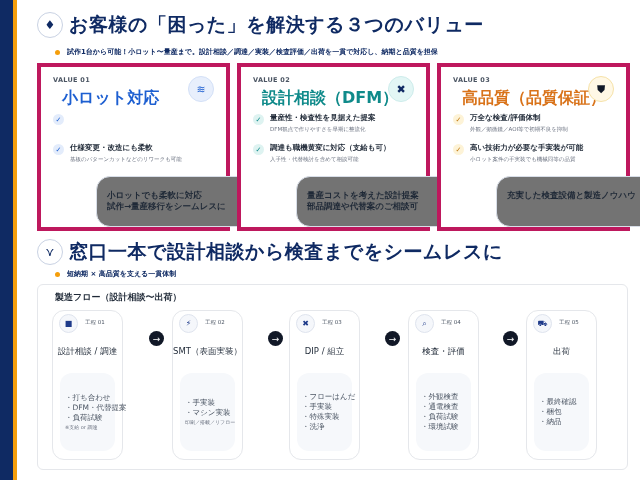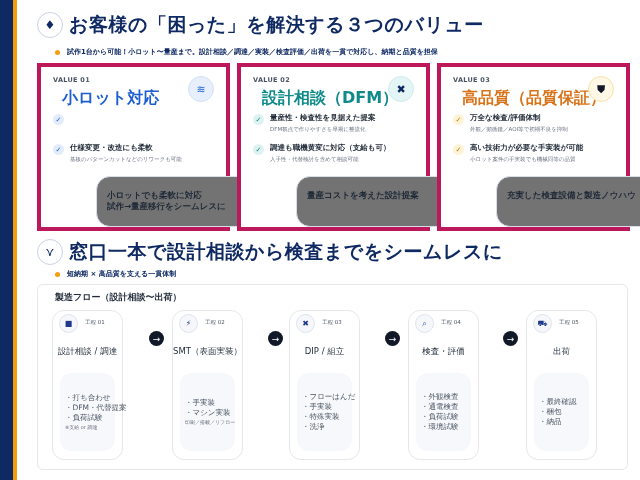--- a/index.html
+++ b/index.html
@@ -84,20 +84,21 @@
   </div>
   <div class="vc-item" style="top:76px;">
     <span class="check" style="background:#def3f1;color:#0f8a8a;">✓</span>
     <div>
         <div class="t1">調達も職機黄変に対応（支給も可）</div>
         <div class="t2">入手性・代替検討を含めて相談可能</div>
       </div>
   </div>
   <div class="vc-box">
     <div>量産コストを考えた設計提案</div>
+    <div>部品調達や代替案のご相談可</div>
   </div>
 </div>
 
 <div class="value-card" style="left:437px;">
   <div class="vc-label">VALUE 03</div>
   <div class="vc-title" style="color:#d9731a;">高品質（品質保証）</div>
   <div class="vc-icon" style="background:#fff8e6;border:1px solid #f6e2a8;color:#111827;">⛊</div>
   <div class="vc-item" style="top:46px;">
     <span class="check" style="background:#fdf3d7;color:#c07a12;">✓</span>
     <div>

